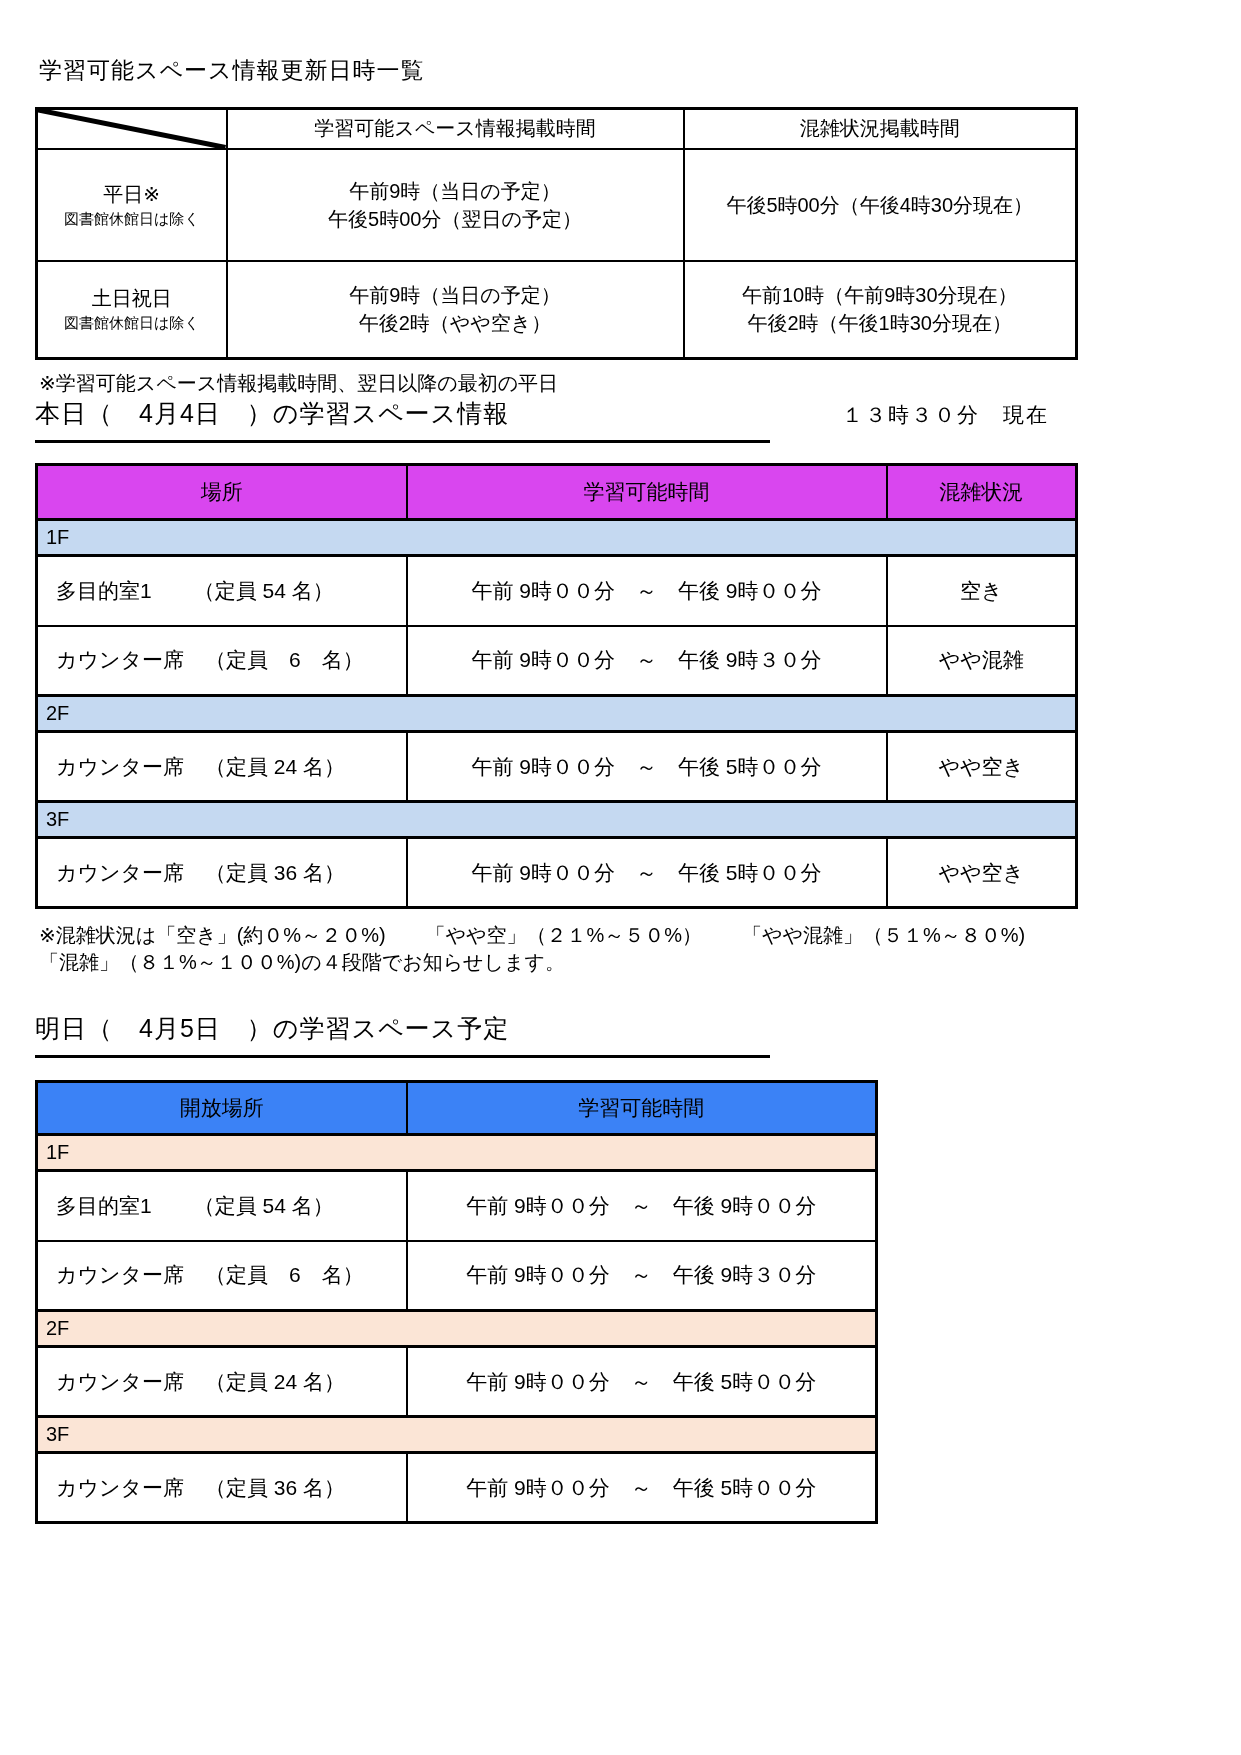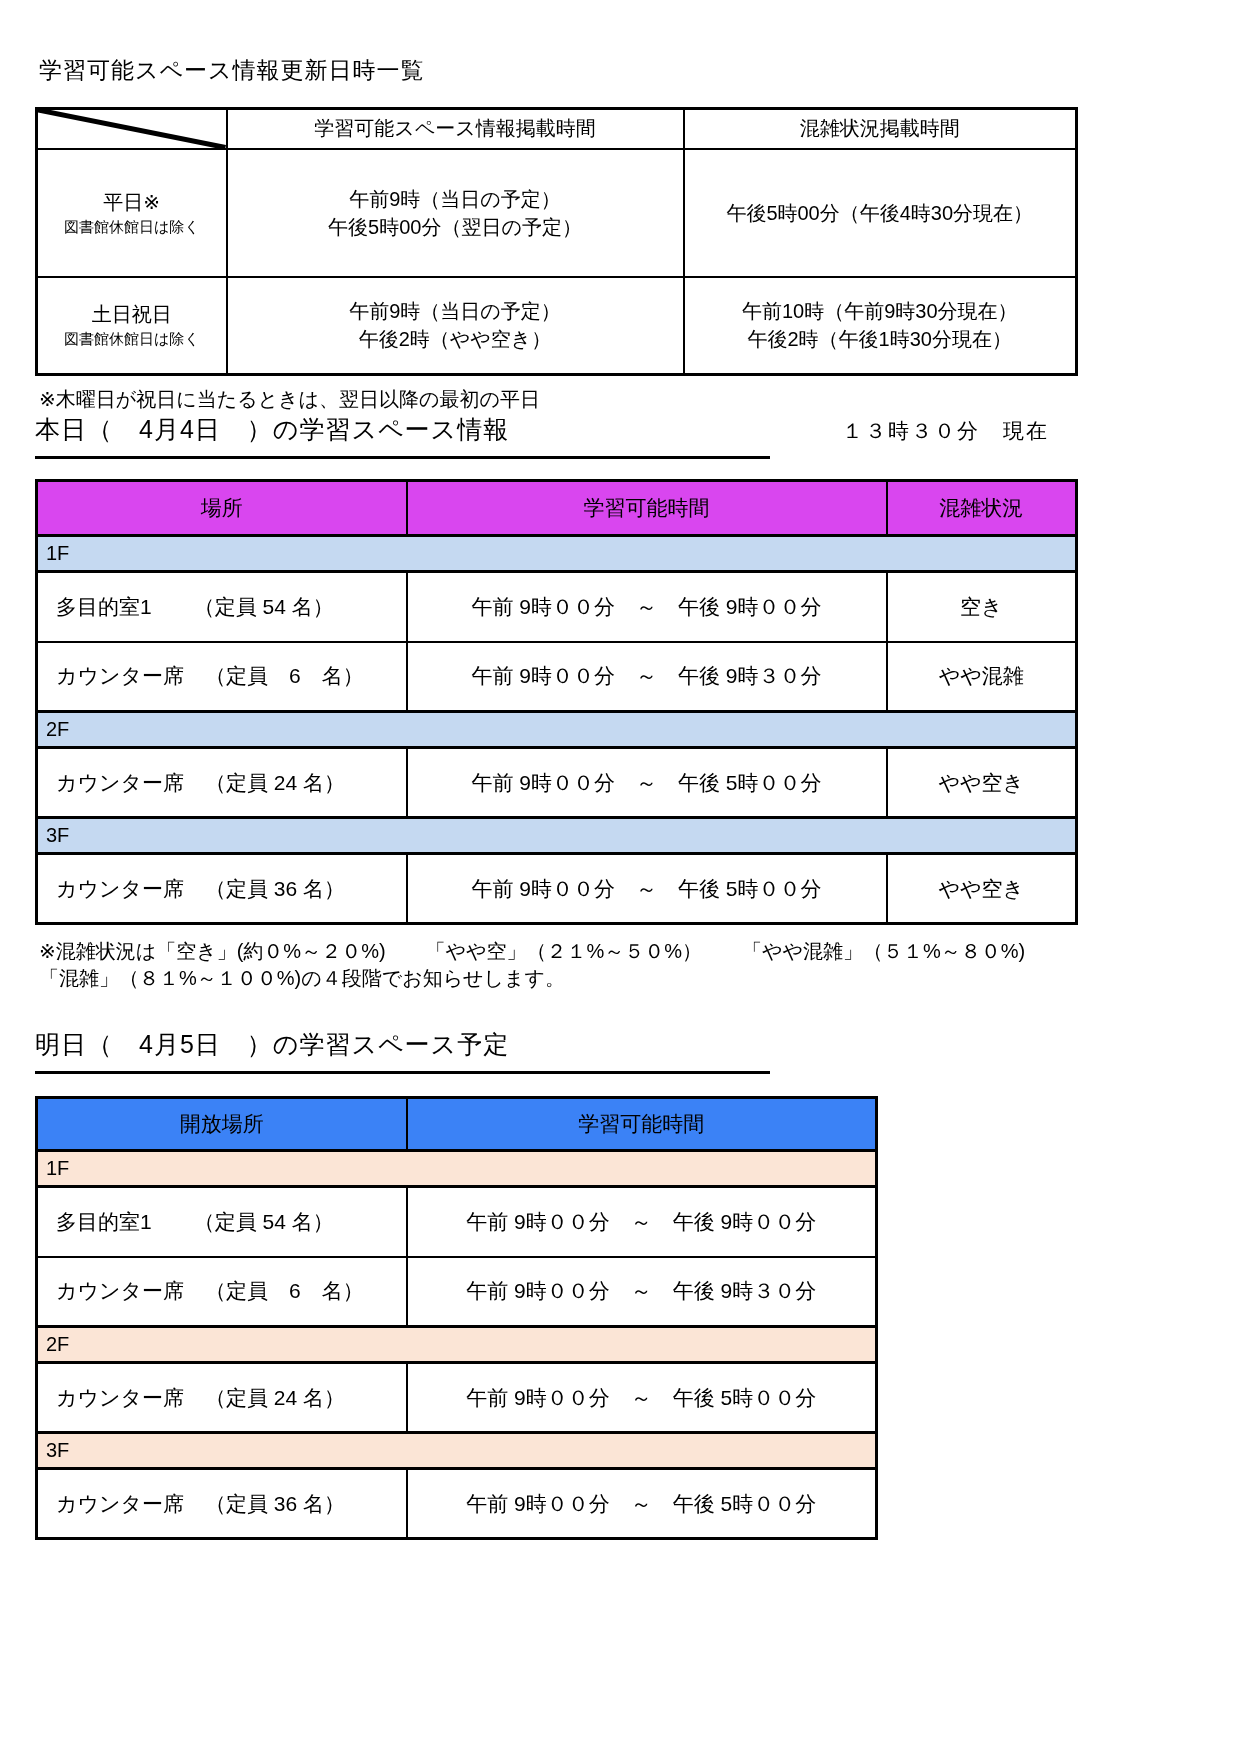--- a/index.html
+++ b/index.html
@@ -20,21 +20,21 @@
   .asof { font-size:21px; margin-left:72px; padding-bottom:14px; letter-spacing:2px; }
 
   
   table { border-collapse:collapse; table-layout:fixed; }
   td,th { border:2px solid #000; vertical-align:middle; font-weight:400; }
 
   
   .t1 { width:1040px; border:3px solid #000; }
   .t1 th { height:40px; font-size:20px; text-align:center; }
   .t1 .row-day td { font-size:20px; text-align:center; }
-  .t1 .r1 td { height:128px; }
+  .t1 .r1 td { height:112px; }
   .t1 .r2 td { height:98px; }
   .t1 .cell-line { line-height:28px; }
   .day-note { font-size:15px; line-height:22px; }
   .diag-cell { position:relative; padding:0; }
   .diag-cell svg { position:absolute; inset:0; width:100%; height:100%; display:block; }
 
   .footnote { font-size:20px; line-height:27px; margin-top:10px; margin-left:4px; }
 
   
   .t2 { width:1040px; border:3px solid #000; margin-top:20px; }
@@ -98,21 +98,21 @@
           <div class="cell-line">午後2時（やや空き）</div>
         </td>
         <td>
           <div class="cell-line">午前10時（午前9時30分現在）</div>
           <div class="cell-line">午後2時（午後1時30分現在）</div>
         </td>
       </tr>
     </tbody>
   </table>
 
-  <p class="footnote">※木曜日が祝日に当たるときは、翌日以降の最初の平日</p>
+  <p class="footnote">※学習可能スペース情報掲載時間、翌日以降の最初の平日</p>
 
   <div class="section-row">
     <h2 class="section-heading">本日（　4月4日　）の学習スペース情報</h2>
     <span class="asof">１３時３０分　現在</span>
   </div>
 
   <table class="t2">
     <colgroup>
         <col style="width:370px">
         <col style="width:480px">

